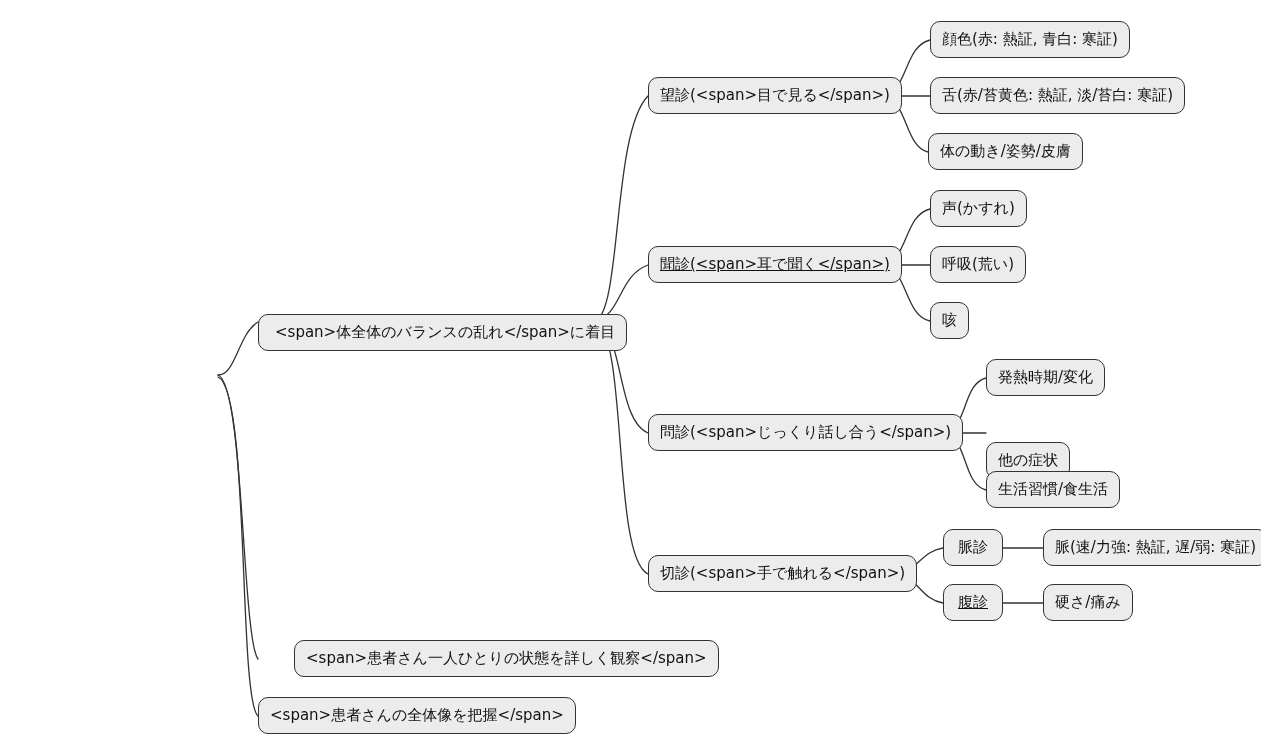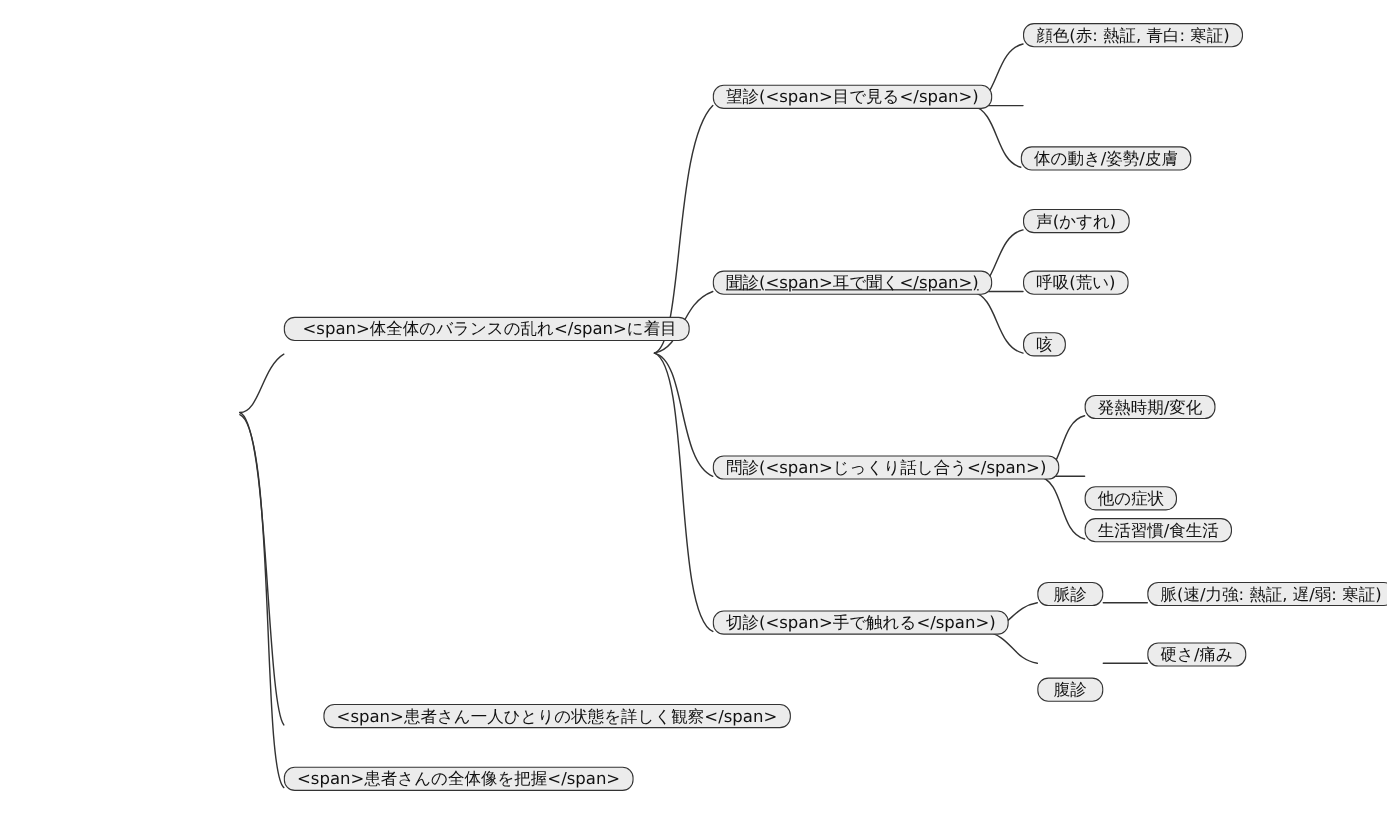--- a/index.html
+++ b/index.html
@@ -26,51 +26,51 @@
     stroke: #333333;
     stroke-width: 1.3px;
     stroke-linecap: round;
   }
   .node {
     position: absolute;
     z-index: 2;
     display: flex;
     align-items: center;
     justify-content: center;
-    height: 22px;
+    height: 37px;
     padding: 0 11px;
     box-sizing: border-box;
     background: #ececec;
     border: 1.5px solid #333333;
     border-radius: 10px;
     font-size: 15px;
     line-height: 1;
     color: #111111;
     white-space: nowrap;
   }
   
   #root        { left: 10px;   top: 356px; min-width: 208px; }
-  #b-balance   { left: 258px;  top: 288px; min-width: 338px; padding-left: 16px; }
+  #b-balance   { left: 258px;  top: 314px; min-width: 338px; padding-left: 16px; }
   #b-observe   { left: 258px;  top: 640px; min-width: 397px; margin-left: 36px; }
   #b-whole     { left: 258px;  top: 697px; min-width: 297px; }
   #n-boshin    { left: 648px;  top: 77px;  min-width: 235px; }
   #n-bunshin   { left: 648px;  top: 246px; min-width: 235px; text-decoration: underline; }
   #n-monshin   { left: 648px;  top: 414px; min-width: 296px; }
   #n-sesshin   { left: 648px;  top: 555px; min-width: 247px; }
   #l-kaoiro    { left: 930px;  top: 21px;  min-width: 196px; }
   #l-shita     { left: 930px;  top: 77px;  min-width: 238px; }
   #l-karada    { left: 928px;  top: 133px; min-width: 146px; }
   #l-koe       { left: 930px;  top: 190px; min-width: 88px;  }
   #l-kokyu     { left: 930px;  top: 246px; min-width: 89px;  }
   #l-seki      { left: 930px;  top: 302px; min-width: 37px;  }
   #l-hatsunetsu{ left: 986px;  top: 359px; min-width: 112px; }
   #l-hoka      { left: 986px;  top: 414px; min-width: 75px; margin-top: 28px;  }
   #l-seikatsu  { left: 986px;  top: 471px; min-width: 119px; }
   #n-myakushin { left: 943px;  top: 529px; min-width: 60px;  }
-  #n-fukushin  { left: 943px;  top: 616px; min-width: 60px;  }
+  #n-fukushin  { left: 943px;  top: 584px; min-width: 60px; text-decoration: underline;  }
   #l-myaku     { left: 1043px; top: 529px; min-width: 216px; }
   #l-katasa    { left: 1043px; top: 584px; min-width: 81px;  }
 </style>
 </head>
 <body>
 
 <div class="canvas">
 
   <svg class="edges" width="1261" height="752" viewBox="0 0 1261 752" aria-hidden="true">
     <path d="M 218 375 C 236 375 238 334 258 322"></path>
@@ -99,20 +99,21 @@
   <div class="node" id="b-balance">&lt;span&gt;体全体のバランスの乱れ&lt;/span&gt;に着目</div>
   <div class="node" id="b-observe">&lt;span&gt;患者さん一人ひとりの状態を詳しく観察&lt;/span&gt;</div>
   <div class="node" id="b-whole">&lt;span&gt;患者さんの全体像を把握&lt;/span&gt;</div>
 
   <div class="node" id="n-boshin">望診(&lt;span&gt;目で見る&lt;/span&gt;)</div>
   <div class="node" id="n-bunshin">聞診(&lt;span&gt;耳で聞く&lt;/span&gt;)</div>
   <div class="node" id="n-monshin">問診(&lt;span&gt;じっくり話し合う&lt;/span&gt;)</div>
   <div class="node" id="n-sesshin">切診(&lt;span&gt;手で触れる&lt;/span&gt;)</div>
 
   <div class="node" id="l-kaoiro">顔色(赤: 熱証, 青白: 寒証)</div>
+  <div class="node" id="l-shita">舌(赤/苔黄色: 熱証, 淡/苔白: 寒証)</div>
   <div class="node" id="l-karada">体の動き/姿勢/皮膚</div>
 
   <div class="node" id="l-koe">声(かすれ)</div>
   <div class="node" id="l-kokyu">呼吸(荒い)</div>
   <div class="node" id="l-seki">咳</div>
 
   <div class="node" id="l-hatsunetsu">発熱時期/変化</div>
   <div class="node" id="l-hoka">他の症状</div>
   <div class="node" id="l-seikatsu">生活習慣/食生活</div>
 

